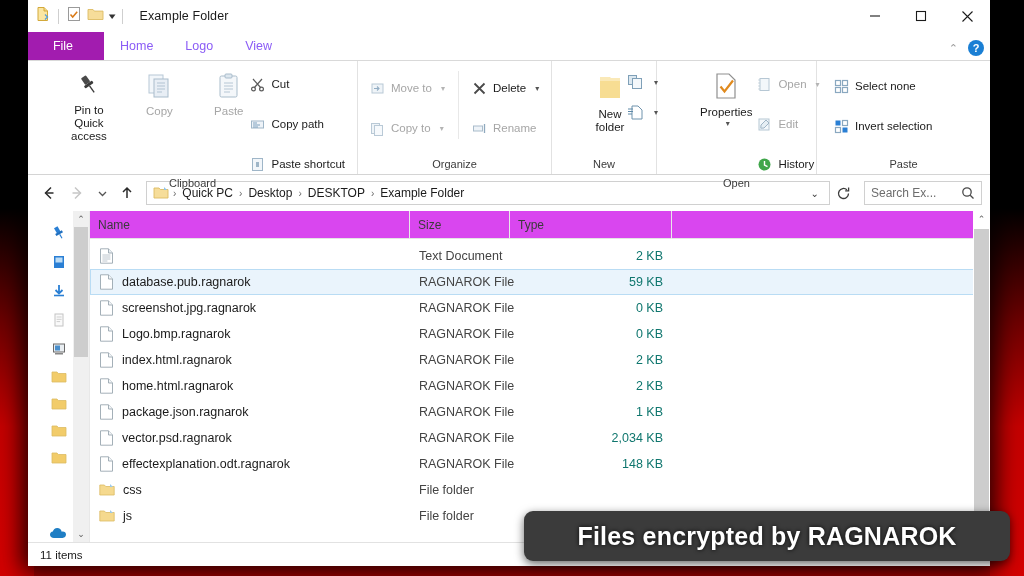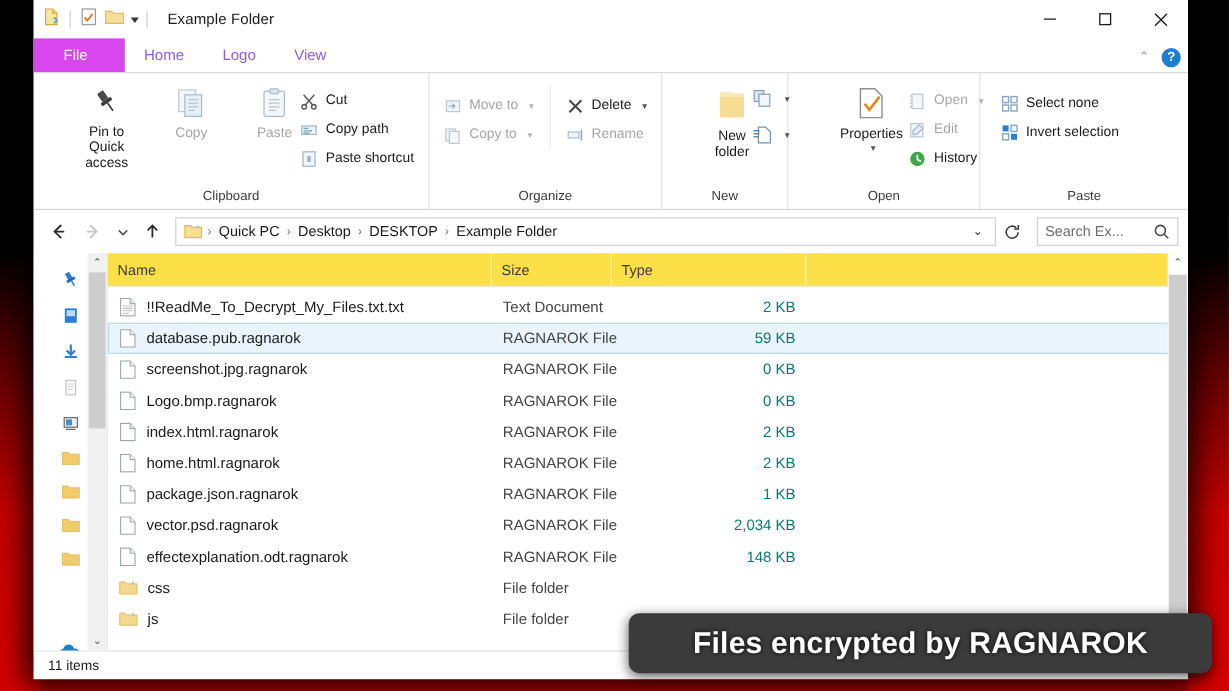--- a/index.html
+++ b/index.html
@@ -53,21 +53,21 @@
   
   .tabbar {
     height: 28px; display: flex; align-items: flex-end; background: #ffffff;
     position: relative; flex: none;
   }
   .tab {
     font-size: 12.5px; height: 28px; display: flex; align-items: center;
     justify-content: center; padding: 0 16px; color: #8b5cf6; min-width: 58px;
   }
   .tab.file {
-    background: #d946ef; color: #ffffff; min-width: 76px; font-size: 12.5px; padding-left: 10px;
+    background: #a21caf; color: #ffffff; min-width: 76px; font-size: 12.5px; padding-left: 10px;
   }
   .tab-right {
     position: absolute; right: 6px; bottom: 4px; display: flex;
     align-items: center; gap: 10px;
   }
   .chev-up { color: #9b9b9b; font-size: 11px; line-height: 1; }
   .help-circle {
     width: 16px; height: 16px; border-radius: 50%; background: #1a7fd4;
     color: #fff; font-size: 11px; font-weight: bold; display: flex;
     align-items: center; justify-content: center; line-height: 1;
@@ -88,21 +88,21 @@
   .rgroup-label {
     height: 18px; font-size: 11px; color: #3b3b3b; text-align: center;
     line-height: 16px;
   }
   .bigbtn {
     display: flex; flex-direction: column; align-items: center; justify-content: flex-start;
     width: 72px; padding-top: 5px; text-align: center; line-height: 1.15; margin-left: 36px;
   }
   .bigbtn .lbl { margin-top: 6px; font-size: 11.5px; }
   .bigbtn.disabled .lbl { color: #a6a6a6; }
-  .smallcol { display: flex; flex-direction: column; justify-content: center; padding-top: 6px; gap: 2px; }
+  .smallcol { display: flex; flex-direction: column; justify-content: center; padding-top: 6px; gap: 18px; }
   .smallbtn {
     display: flex; align-items: center; gap: 6px; height: 22px;
     padding: 0 5px; white-space: nowrap;
   }
   .smallbtn .lbl { font-size: 11.5px; }
   .smallbtn.disabled .lbl { color: #a6a6a6; }
   .caret { font-size: 8px; color: #555; margin-left: 3px; }
   .caret.dis { color: #b4b4b4; }
 
   
@@ -155,21 +155,21 @@
   }
   .scroll-arrow { font-size: 9px; color: #5a5a5a; padding: 3px 0; }
   .nav-thumb {
     position: absolute; top: 16px; left: 1px; width: 14px; height: 130px;
     background: #cdcdcd;
   }
 
   .filepane { flex: 1; display: flex; flex-direction: column; min-width: 0; position: relative; }
   .colhdr {
     height: 28px; display: flex; align-items: center; border-bottom: 1px solid #e4e4e4;
-    font-size: 12px; color: #3b3b3b; background: #fde047; flex: none;
+    font-size: 12px; color: #3b3b3b; background: #d946ef; flex: none;
   }
   .colhdr .c {
     height: 28px; display: flex; align-items: center; padding: 0 8px;
     border-right: 1px solid #e8e8e8;
   }
   .c-name { width: 320px; }
   .c-type { width: 162px; }
   .c-size { width: 100px; }
   .rows { flex: 1; overflow: hidden; padding-top: 4px; }
   .row {
@@ -602,21 +602,20 @@
 
       <div class="rows">
 
         <div class="row">
           <div class="cell name">
             <svg width="15" height="16" viewBox="0 0 15 16">
                 <path d="M1.5 .8h8L13.5 5v10.2H1.5z" fill="#fff" stroke="#9aa7b0" stroke-width=".9"></path>
                 <path d="M9.5 .8V5h4" fill="#e9eef2" stroke="#9aa7b0" stroke-width=".9"></path>
                 <path d="M3.4 7h8M3.4 9h8M3.4 11h8M3.4 13h5" stroke="#b6c0c8" stroke-width=".9"></path>
               </svg>
-            <span>!!ReadMe_To_Decrypt_My_Files.txt.txt</span>
           </div>
           <div class="cell type">Text Document</div>
           <div class="cell size">2 KB</div>
         </div>
 
         <div class="row selected">
           <div class="cell name">
             <svg width="15" height="16" viewBox="0 0 15 16">
                 <path d="M1.5 .8h8L13.5 5v10.2H1.5z" fill="#fff" stroke="#9aa7b0" stroke-width=".9"></path>
                 <path d="M9.5 .8V5h4" fill="#f2f5f7" stroke="#9aa7b0" stroke-width=".9"></path>

